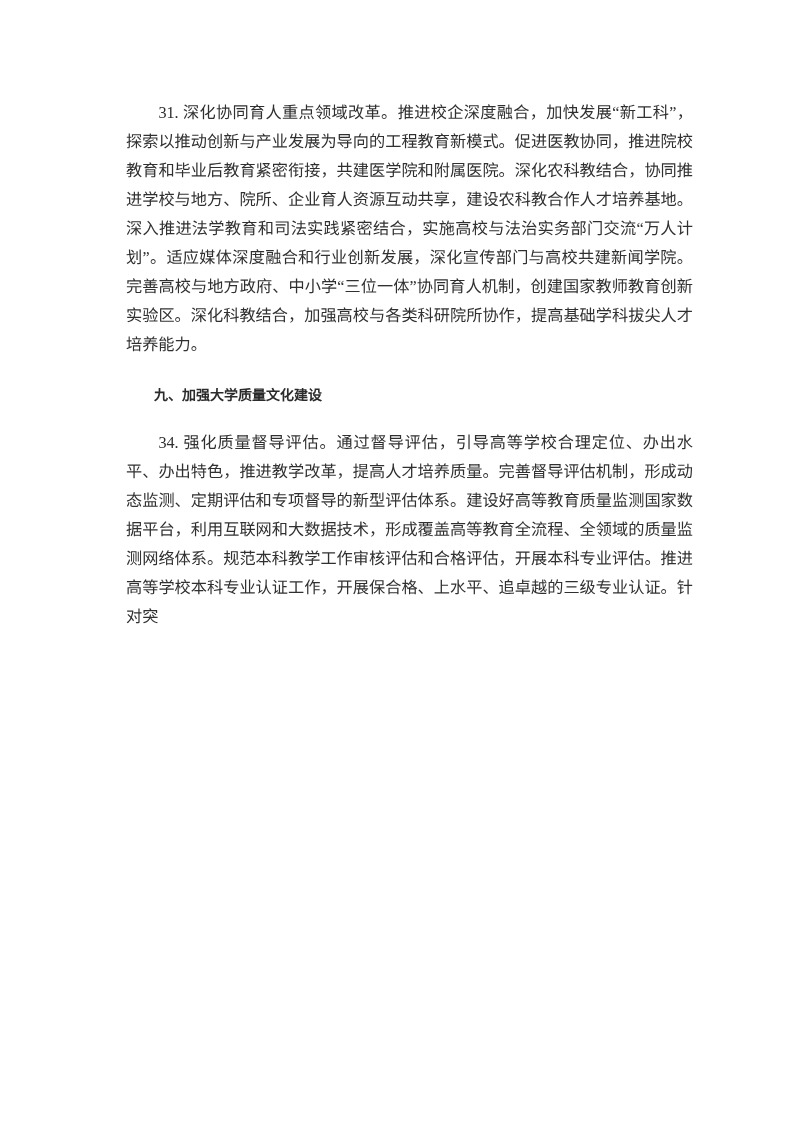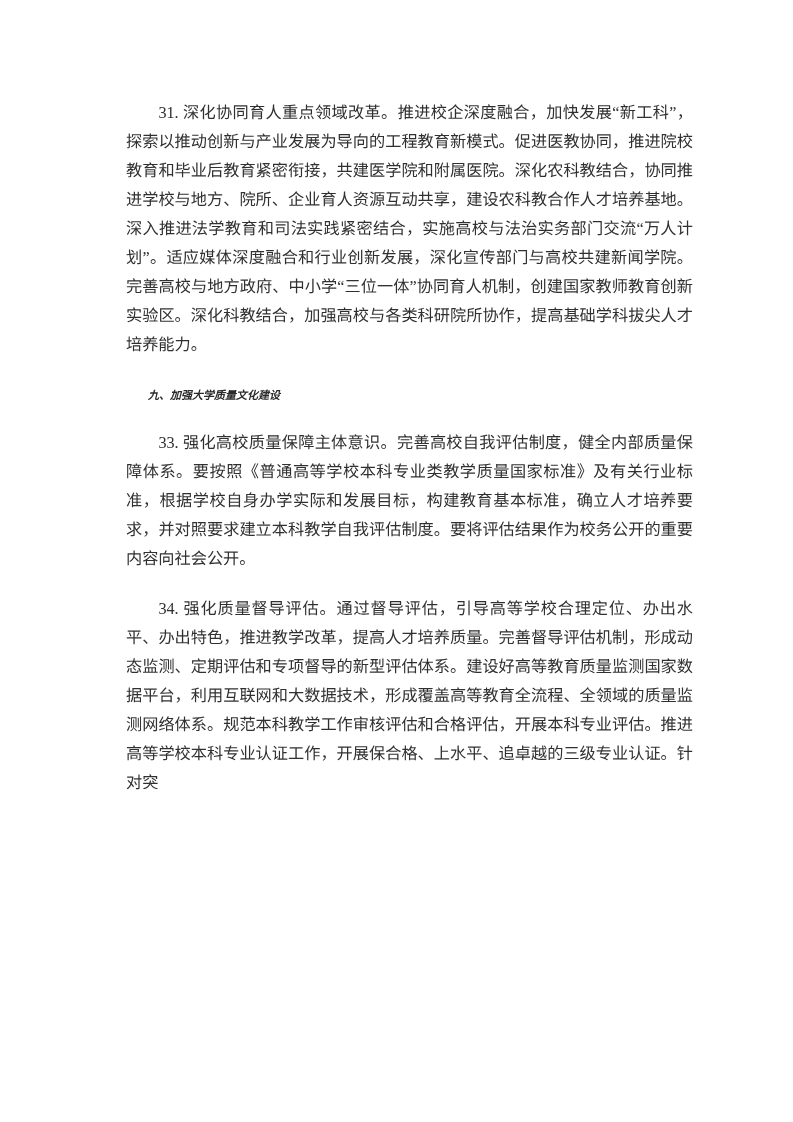--- a/index.html
+++ b/index.html
@@ -27,32 +27,30 @@
     text-align: justify;
     text-justify: inter-character;
   }
   .para {
     margin: 0 0 21px 0;
     text-indent: 2em;
   }
   .section-heading {
     font-family: "Liberation Sans", "DejaVu Sans", sans-serif;
     font-weight: 700;
-    font-size: 11px;
+    font-size: 14px;
     line-height: 29px;
     color: #2b2b2b;
     margin: 3px 0 19px 0;
     text-indent: 2em;
     text-align: left;
-    font-style: italic;
   }
 </style>
 </head>
 <body>
 
 <div class="page">
   <div class="content">
     <p class="para">31. 深化协同育人重点领域改革。推进校企深度融合，加快发展“新工科”，探索以推动创新与产业发展为导向的工程教育新模式。促进医教协同，推进院校教育和毕业后教育紧密衔接，共建医学院和附属医院。深化农科教结合，协同推进学校与地方、院所、企业育人资源互动共享，建设农科教合作人才培养基地。深入推进法学教育和司法实践紧密结合，实施高校与法治实务部门交流“万人计划”。适应媒体深度融合和行业创新发展，深化宣传部门与高校共建新闻学院。完善高校与地方政府、中小学“三位一体”协同育人机制，创建国家教师教育创新实验区。深化科教结合，加强高校与各类科研院所协作，提高基础学科拔尖人才培养能力。</p>
     <h2 class="section-heading">九、加强大学质量文化建设</h2>
-    <p class="para">33. 强化高校质量保障主体意识。完善高校自我评估制度，健全内部质量保障体系。要按照《普通高等学校本科专业类教学质量国家标准》及有关行业标准，根据学校自身办学实际和发展目标，构建教育基本标准，确立人才培养要求，并对照要求建立本科教学自我评估制度。要将评估结果作为校务公开的重要内容向社会公开。</p>
     <p class="para">34. 强化质量督导评估。通过督导评估，引导高等学校合理定位、办出水平、办出特色，推进教学改革，提高人才培养质量。完善督导评估机制，形成动态监测、定期评估和专项督导的新型评估体系。建设好高等教育质量监测国家数据平台，利用互联网和大数据技术，形成覆盖高等教育全流程、全领域的质量监测网络体系。规范本科教学工作审核评估和合格评估，开展本科专业评估。推进高等学校本科专业认证工作，开展保合格、上水平、追卓越的三级专业认证。针对突</p>
   </div>
 </div>
 
 </body></html>

